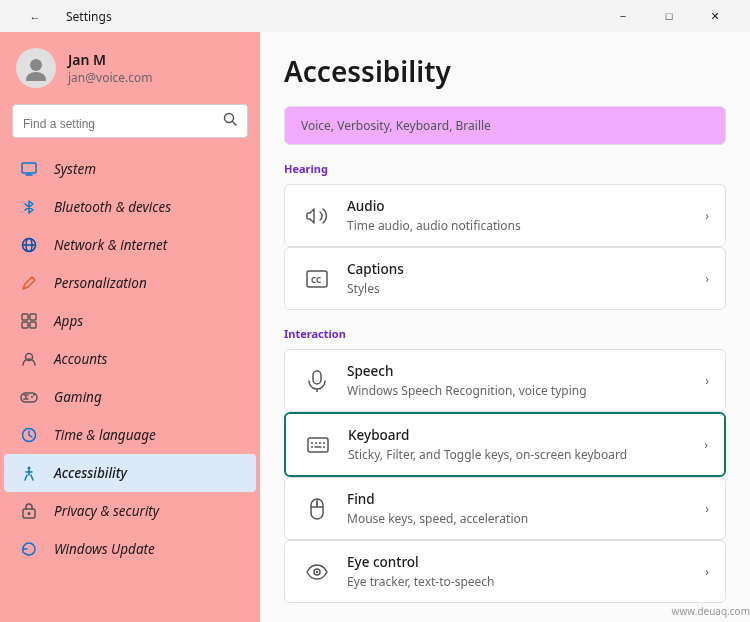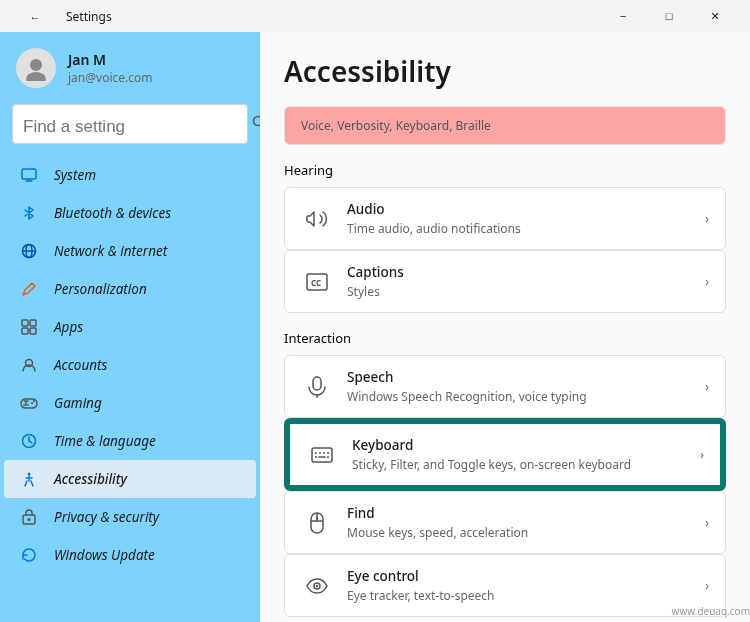--- a/index.html
+++ b/index.html
@@ -52,21 +52,21 @@
     
     .app-body {
       display: flex;
       flex: 1;
       overflow: hidden;
     }
 
     
     .sidebar {
       width: 260px;
-      background: #7dd3fc;
+      background: #fca5a5;
       display: flex;
       flex-direction: column;
       flex-shrink: 0;
       overflow-y: auto;
       padding-bottom: 8px;
     }
 
     
     .user-profile {
       display: flex;
@@ -99,21 +99,21 @@
       align-items: center;
       background: white;
       border: 1px solid #d0d0d0;
       border-radius: 4px;
       padding: 6px 10px;
       gap: 8px;
     }
     .search-box input {
       border: none;
       outline: none;
-      font-size: 17px;
+      font-size: 12px;
       flex: 1;
       background: transparent;
       color: #333;
       margin-top: 6px;
     }
     .search-icon-svg { color: #555; font-size: 13px; }
 
     
     .nav-item {
       display: flex;
@@ -162,49 +162,49 @@
 
     .page-title {
       font-size: 28px;
       font-weight: 600;
       color: #1a1a1a;
       padding: 20px 0 16px 0;
     }
 
     
     .scroll-hint {
-      background: #fca5a5;
+      background: #f0abfc;
       border: 1px solid #e0e0e0;
       border-radius: 6px;
       padding: 10px 16px;
       margin-bottom: 16px;
       font-size: 12px;
       color: #555;
     }
 
     
     .section-header {
-      font-size: 13px;
-      font-weight: 400;
-      color: #000000;
+      font-size: 11px;
+      font-weight: 700;
+      color: #6d28d9;
       margin: 16px 0 8px 0;
     }
 
     
     .settings-item {
       display: flex;
       align-items: center;
       background: white;
       border: 1px solid #e0e0e0;
       border-radius: 6px;
       padding: 12px 16px;
       cursor: pointer;
     }
     .settings-item.highlighted {
-      border: 6px solid #0f766e;
+      border: 2px solid #0f766e;
       background: white;
     }
 
     .settings-item-icon {
       width: 32px;
       height: 32px;
       display: flex;
       align-items: center;
       justify-content: center;
       font-size: 18px;

